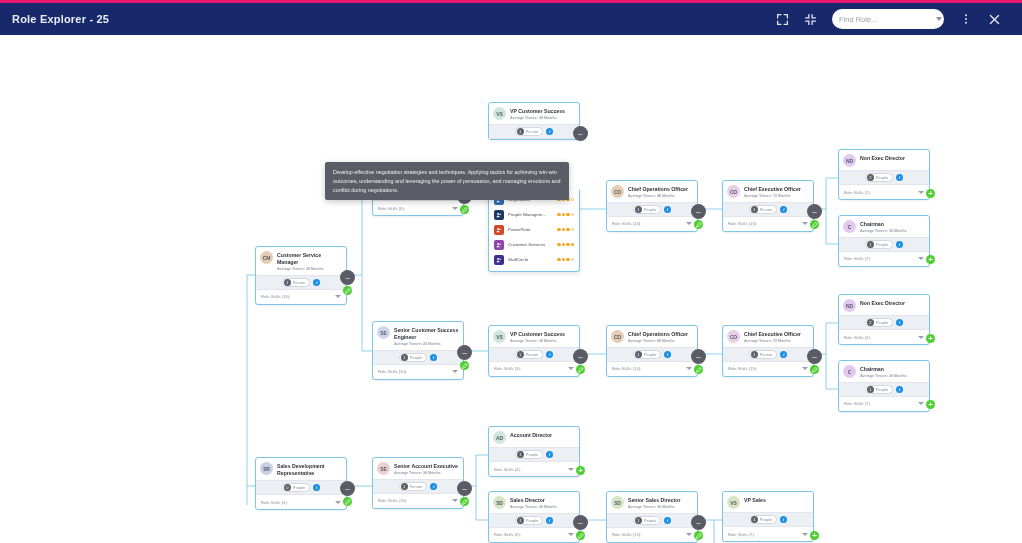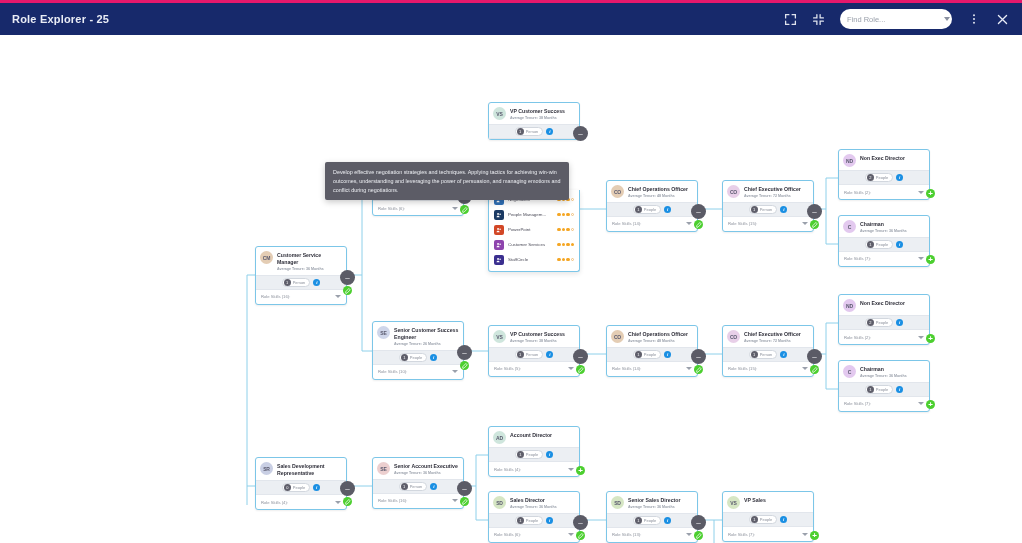--- a/index.html
+++ b/index.html
@@ -19,21 +19,21 @@
   .header {
     position: absolute; top: 3px; left: 0; width: 1022px; height: 32px;
     background: #17296b; display: flex; align-items: center;
   }
   .header-title {
     color: #e9ecf5; font-size: 11px; font-weight: 600;
     margin-left: 12px; letter-spacing: .2px; white-space: nowrap;
   }
   .header-right {
     margin-left: auto; display: flex; align-items: center; gap: 0;
-    height: 100%; padding-right: 6px;
+    height: 100%; padding-right: 14px;
   }
   .hdr-icon {
     width: 28px; height: 32px; display: flex; align-items: center;
     justify-content: center; cursor: pointer;
   }
   .hdr-icon svg { display: block; }
   .search-box {
     width: 112px; height: 20px; background: #fff; border-radius: 10px;
     display: flex; align-items: center; padding: 0 7px; margin: 0 8px;
     cursor: text;

